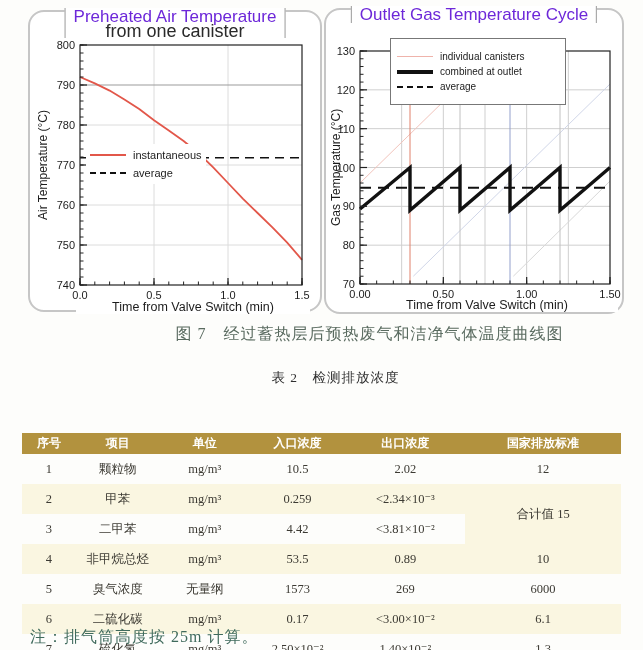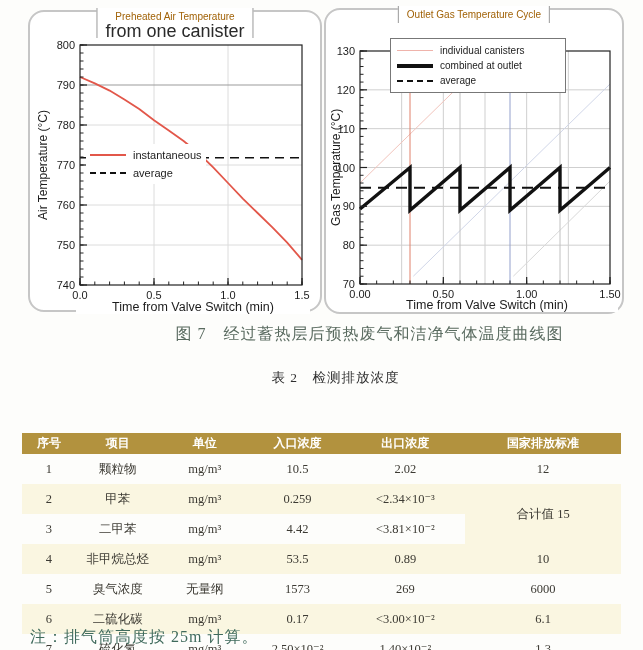--- a/index.html
+++ b/index.html
@@ -8,39 +8,39 @@
 
   
   .panel{position:absolute;background:#fff;border:2px solid #c6c6c6;border-radius:16px;}
   #panel-left{left:28px;top:10px;width:290px;height:298px;}
   #panel-right{left:324px;top:8px;width:296px;height:302px;}
   .panel svg{position:absolute;left:0;top:0;}
 
   .chart-title{position:absolute;top:-4px;left:50%;transform:translateX(-50%);
      background:#fff;padding:0 8px;text-align:center;white-space:nowrap;
      border-left:1px solid #9a9a9a;border-right:1px solid #9a9a9a;z-index:3;}
-  .chart-title .t-main{font-size:10px;color:#a16207;line-height:17px;}
+  .chart-title .t-main{font-size:17px;color:#6d28d9;line-height:17px;}
   .chart-title .t-sub{font-size:18px;color:#2a2a2a;line-height:13px;}
 
   .ylabel{position:absolute;writing-mode:vertical-rl;transform:rotate(180deg);
      font-size:12px;color:#1c1c1c;text-align:center;z-index:2;}
   #panel-left .ylabel{left:6px;top:33px;height:240px;}
   #panel-right .ylabel{left:3px;top:41px;height:233px;}
 
   .xlabel{position:absolute;text-align:center;font-size:12.5px;color:#1c1c1c;
      background:#fff;z-index:3;padding:0 4px;}
   #panel-left .xlabel{left:46px;width:226px;top:288px;}
   #panel-right .xlabel{left:30px;width:254px;top:288px;}
 
   .legend{position:absolute;z-index:4;background:#fff;}
   .lg-row{display:flex;align-items:center;height:18px;}
   .lg-sample{display:inline-block;width:36px;margin-right:7px;flex:0 0 auto;}
   .lg-label{font-size:11px;color:#1c1c1c;white-space:nowrap;}
   #legend-left{left:56px;top:132px;padding:2px 4px;}
-  #legend-right{left:64px;top:28px;width:162px;border:1px solid #777;padding:4px 6px;}
+  #legend-right{left:64px;top:28px;width:162px;border:1px solid #777;padding:10px 6px;}
   #legend-right .lg-row{height:15px;}
   #legend-right .lg-label{font-size:10px;}
   .s-red{height:2px;background:#e2574a;}
   .s-dash{border-top:2px dashed #111;height:0;}
   .s-pink{height:1.5px;background:#efb3ab;}
   .s-thick{height:4px;background:#111;}
 
   
   #fig-caption{position:absolute;left:0;top:324px;width:643px;text-align:center;
      font-family:"Liberation Serif","DejaVu Serif",serif;

